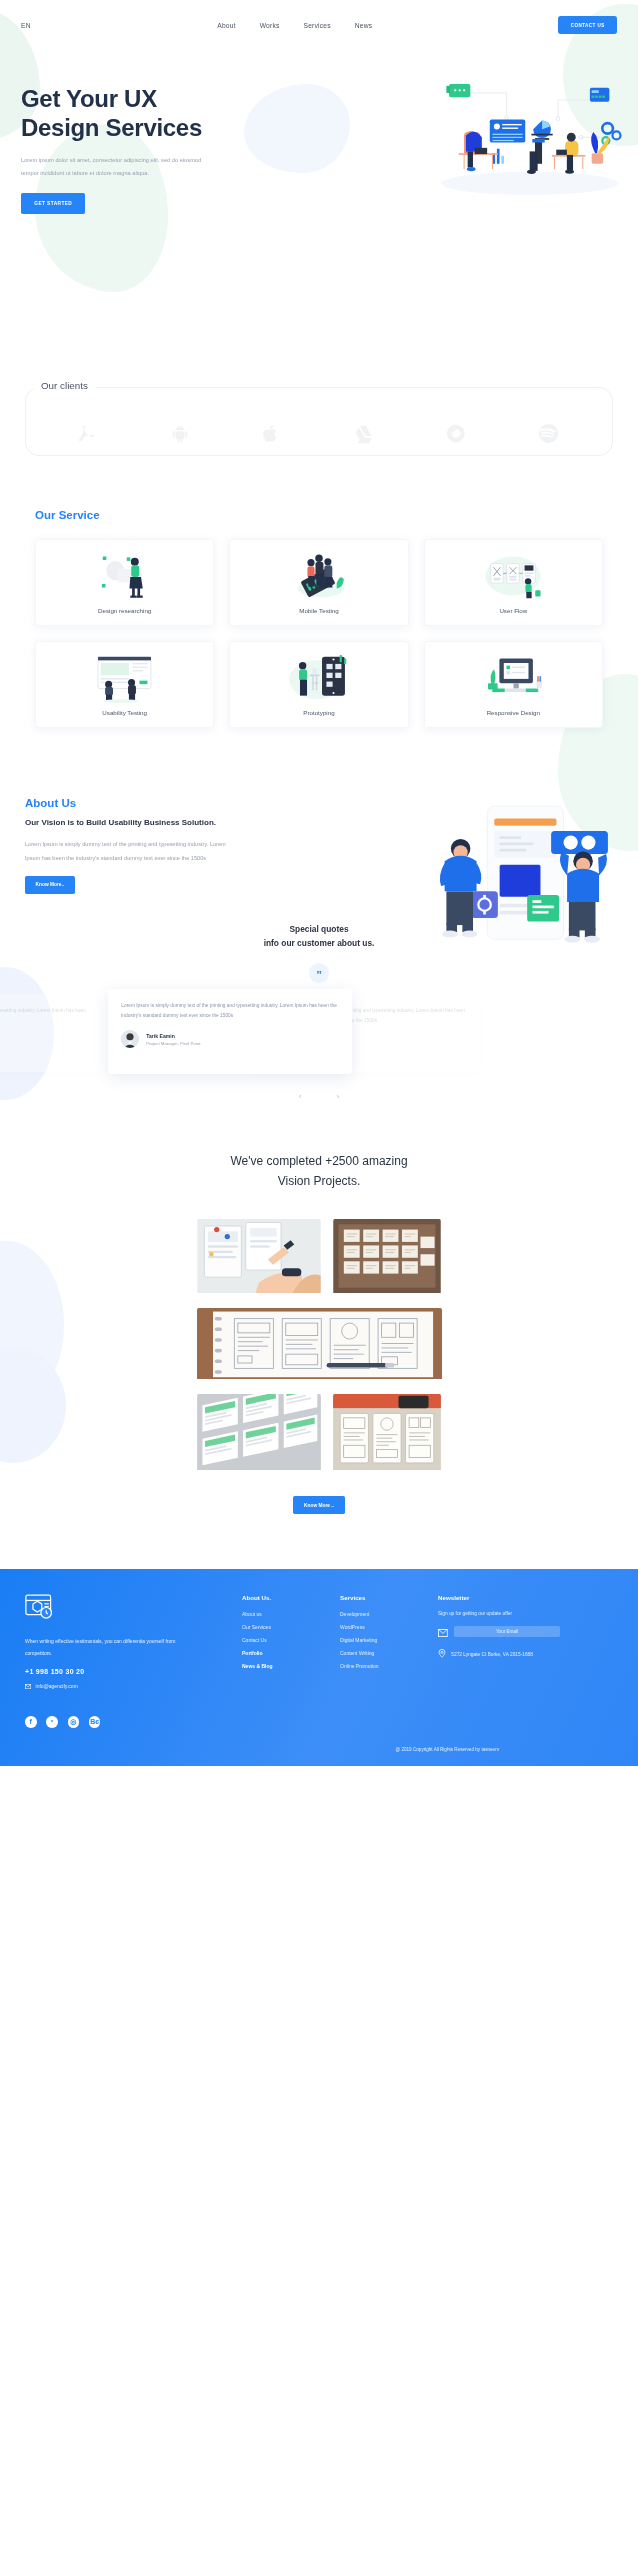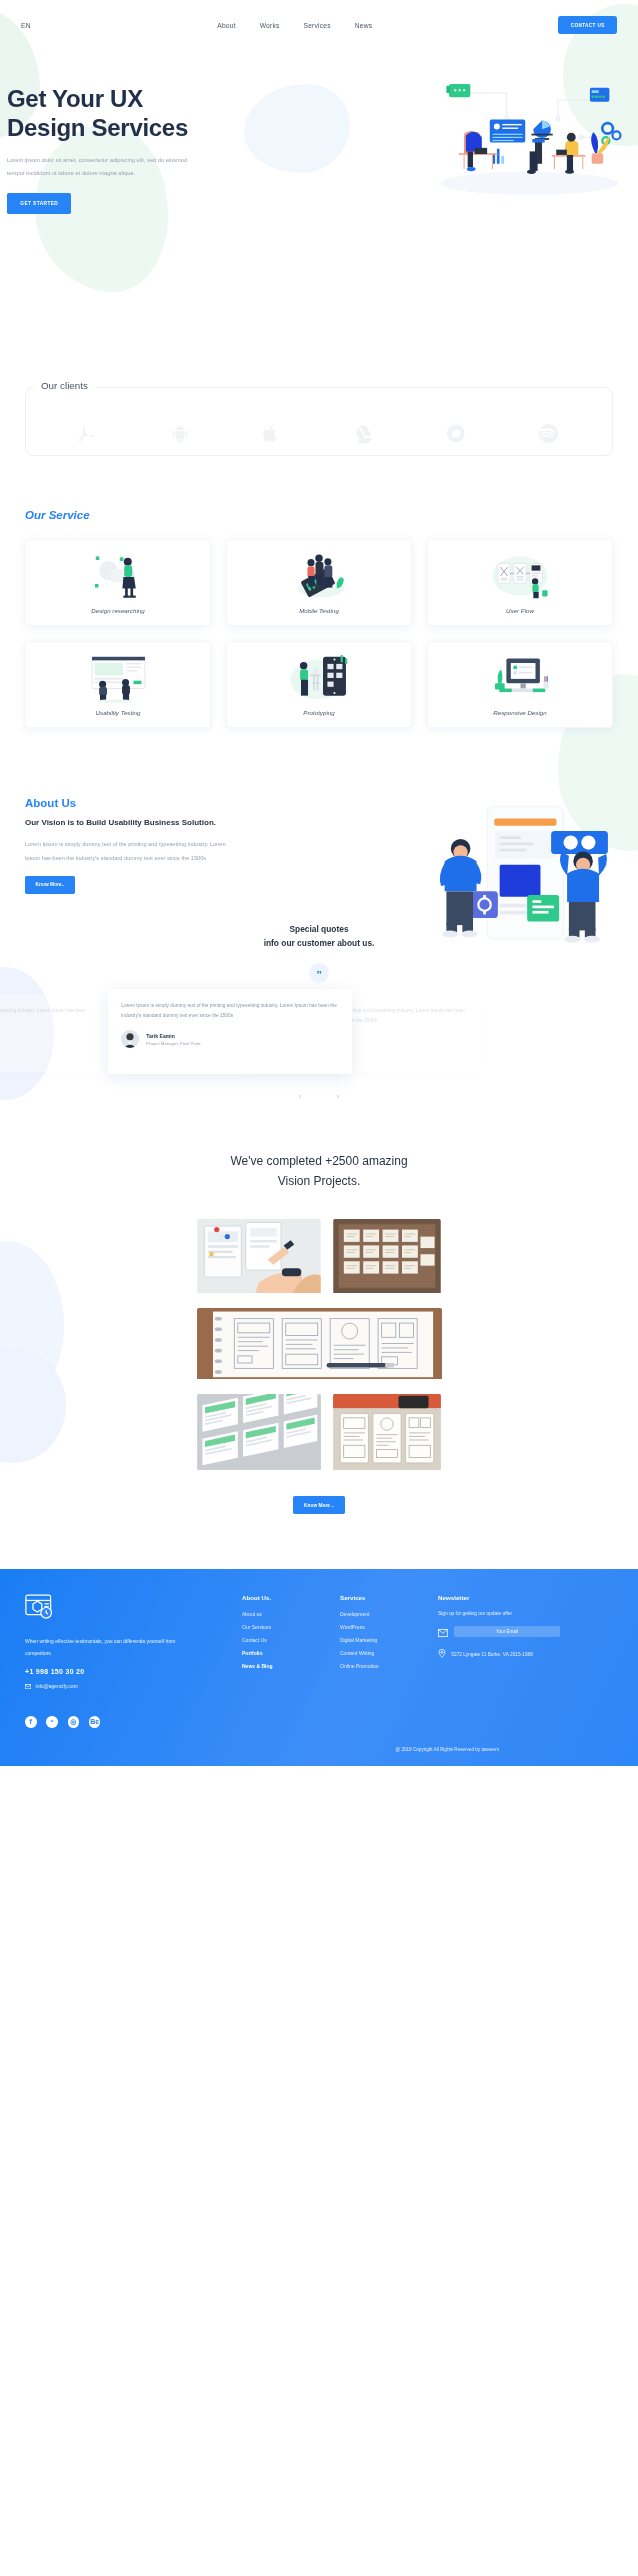--- a/index.html
+++ b/index.html
@@ -35,50 +35,50 @@
   .nav-links { display: flex; gap: 24px; margin: 0 auto; }
   .nav-links a { font-size: 6.7px; color: #4a5568; text-decoration: none; letter-spacing: 0.2px; }
   .btn-contact {
     background: #2684f7; color: #fff; border: none; cursor: pointer;
     font-size: 4.6px; font-weight: bold; letter-spacing: 0.4px;
     padding: 6.2px 12.4px; border-radius: 2.7px;
     font-family: "Liberation Sans", sans-serif;
   }
 
   
-  .hero { position: relative; z-index: 2; height: 293px; padding: 34px 7px 0; }
+  .hero { position: relative; z-index: 2; height: 293px; padding: 34px 21px 0; }
   .hero h1 {
     font-size: 24px; line-height: 1.22; font-weight: bold;
     color: #22304a; letter-spacing: -0.3px;
   }
   .hero p {
     margin-top: 11.5px; font-size: 5.7px; line-height: 2.2;
     color: #98a0b0; max-width: 195px;
   }
   .btn-primary {
     display: inline-block; margin-top: 14px;
     background: #2684f7; color: #fff; border: none; cursor: pointer;
     font-size: 4.8px; font-weight: bold; letter-spacing: 0.4px;
     padding: 8px 13.3px; border-radius: 1.8px;
     font-family: "Liberation Sans", sans-serif;
   }
   .hero-art { position: absolute; right: 9px; top: 27px; width: 204px; height: 124px; }
 
   
   .clients-wrap { position: relative; z-index: 2; padding: 44px 25px 0; }
-  .clients-box { border: 0.9px solid #edeff3; border-radius: 8px; padding: 12px 16px 18px; position: relative; height: 69px; }
+  .clients-box { border: 0.9px solid #edeff3; border-radius: 14px; padding: 12px 16px 18px; position: relative; height: 69px; }
   .clients-title {
     position: absolute; top: -8px; left: 7px; background: #fff;
     padding: 0 8px; font-size: 9.8px; color: #4a5568;
   }
   .client-logos { display: flex; align-items: center; justify-content: space-around; padding-top: 23px; }
   .client-logos svg { opacity: .55; }
 
   
-  .services { position: relative; z-index: 2; padding: 53px 25px 0; font-style: italic; }
+  .services { position: relative; z-index: 2; padding: 53px 35px 0; }
   .sec-title-blue { font-size: 11.5px; color: #2684f7; font-weight: bold; margin-bottom: 18px; }
   .svc-grid { display: grid; grid-template-columns: repeat(3, 1fr); gap: 15px; }
   .svc-card {
     background: #fff; border-radius: 3.5px; height: 87px;
     box-shadow: 0 1.8px 9px rgba(40,70,140,.07);
     display: flex; flex-direction: column; align-items: center; justify-content: center;
     border: 0.9px solid #f4f6fa;
   }
   .svc-card .art { height: 51px; display: flex; align-items: center; justify-content: center; }
   .svc-card .lbl { font-size: 6.2px; color: #4a5568; margin-top: 5.3px; }

